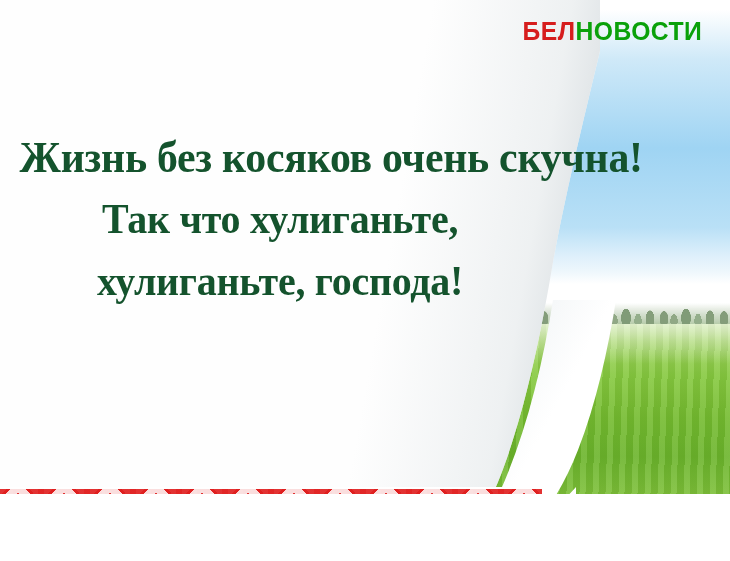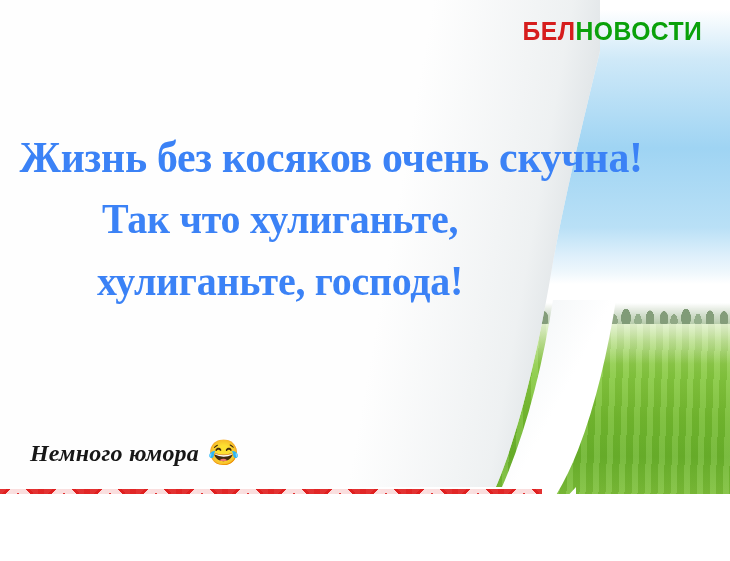--- a/index.html
+++ b/index.html
@@ -94,21 +94,21 @@
     transform:scaleX(.95);
     transform-origin:right center;
   }
   .logo .red{color:#d61d1d;}
   .logo .green{color:#0aa10a;}
 
   
   .quote{
     position:absolute;left:0;top:126px;width:560px;
     text-align:center;
-    color:#3b82f6;
+    color:#14532d;
   }
   .quote .line{
     font-family:"Liberation Serif", serif;
     font-weight:bold;
     font-size:44px;
     line-height:62px;
     white-space:nowrap;
     transform:scaleX(.93);
     letter-spacing:-0.3px;
   }
@@ -208,24 +208,20 @@
   <div class="logo">
     <span class="red">БЕЛ</span><span class="green">НОВОСТИ</span>
   </div>
 
   <div class="quote">
     <div class="line l1">Жизнь без косяков очень скучна!</div>
     <div class="line l2">Так что хулиганьте,</div>
     <div class="line l3">хулиганьте, господа!</div>
   </div>
 
-  <div class="caption">
-    <span class="cap-text">Немного юмора</span>
-    <span class="cap-emoji">😂</span>
-  </div>
 
   <div class="ornament">
     <div class="orn-rows"></div>
     <div class="orn-diamonds"></div>
   </div>
   <div class="ornament-corner"></div>
   <div class="ornament-mask-bottom"></div>
 
 </div>
 

